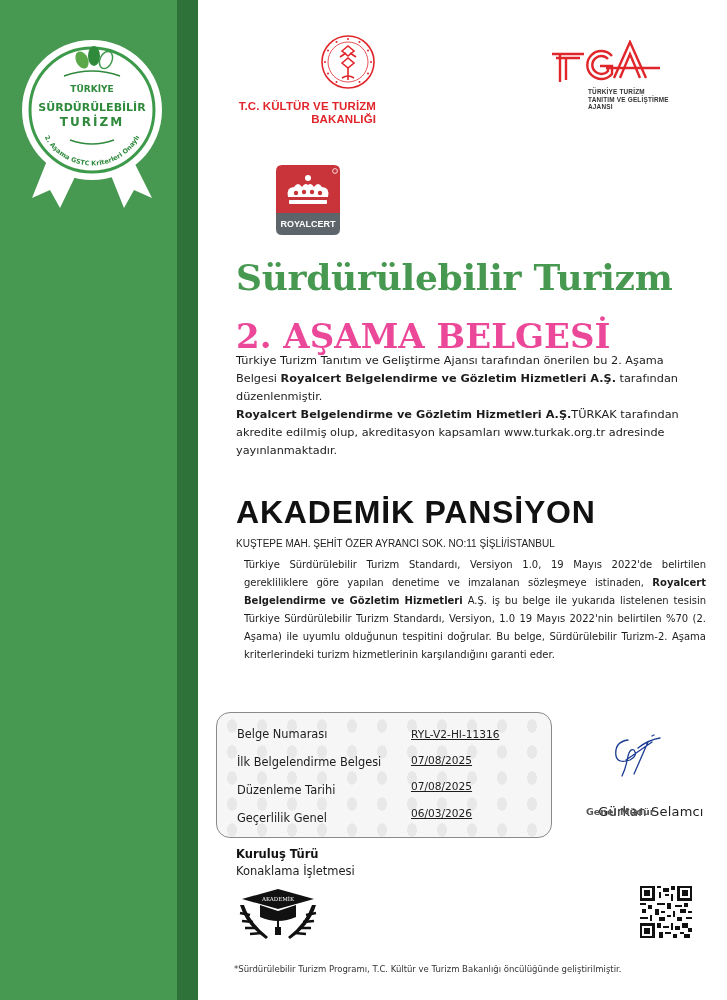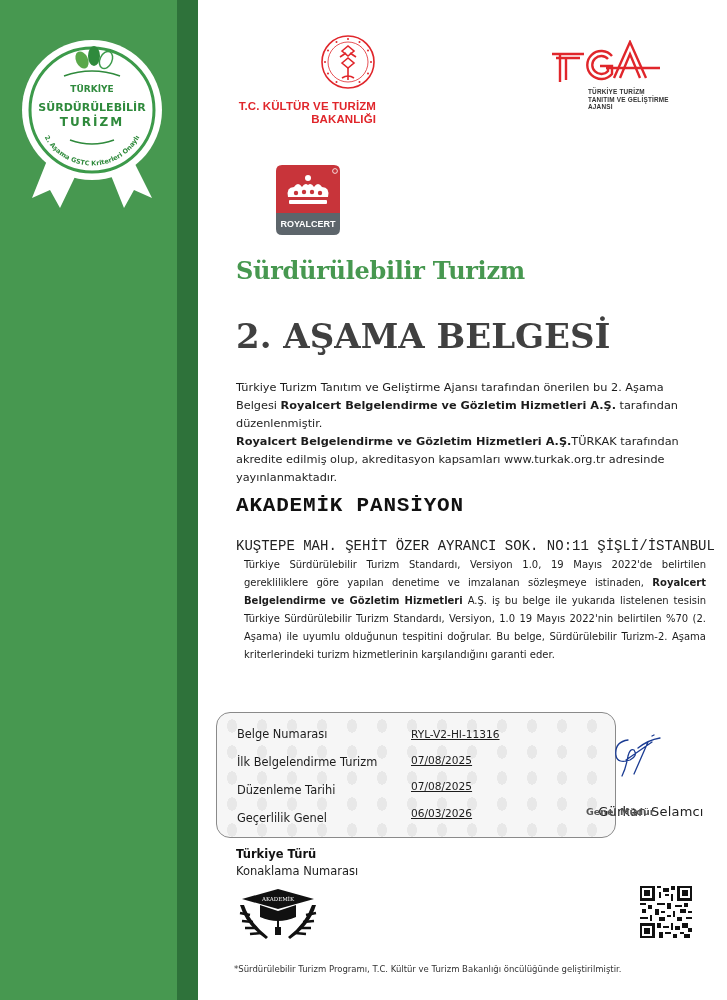--- a/index.html
+++ b/index.html
@@ -13,33 +13,33 @@
 
   .logo-ministry { position: absolute; left: 236px; top: 34px; width: 140px; text-align: right; }
   .logo-ministry .emblem { width: 56px; height: 56px; margin: 0 auto 6px auto; }
   .logo-ministry .name { color: #e0262b; font-family: "Liberation Sans", sans-serif; font-weight: bold; font-size: 11.5px; line-height: 13px; letter-spacing: 0.1px; }
 
   .logo-tga { position: absolute; left: 550px; top: 40px; width: 145px; }
   .logo-tga .subtitle { margin-left: 38px; margin-top: 2px; color: #333; font-family: "Liberation Sans", sans-serif; font-weight: bold; font-size: 6.4px; line-height: 7.5px; letter-spacing: 0.2px; }
 
   .logo-royalcert { position: absolute; left: 272px; top: 163px; width: 72px; height: 72px; }
 
-  .title-green { position: absolute; left: 236px; top: 256px; color: #479850; font-family: "DejaVu Serif", serif; font-weight: bold; font-size: 24px; letter-spacing: -0.3px; white-space: nowrap; }
-  .title-black { position: absolute; left: 236px; top: 316px; color: #404040; font-family: "DejaVu Serif", serif; font-weight: bold; font-size: 34px; white-space: nowrap; }
-
-  .intro { position: absolute; left: 236px; top: 379px; width: 460px; font-size: 11.3px; line-height: 18px; color: #1c1c1c; }
+  .title-green { position: absolute; left: 236px; top: 256px; color: #479850; font-family: "DejaVu Serif", serif; font-weight: bold; font-size: 36px; letter-spacing: -0.3px; white-space: nowrap; }
+  .title-black { position: absolute; left: 236px; top: 316px; color: #ec4899; font-family: "DejaVu Serif", serif; font-weight: bold; font-size: 34px; white-space: nowrap; }
+
+  .intro { position: absolute; left: 236px; top: 352px; width: 460px; font-size: 11.3px; line-height: 18px; color: #1c1c1c; }
   .intro b { font-weight: bold; }
 
-  .facility-name { position: absolute; left: 236px; top: 494px; font-family: Liberation Mono, monospace; font-weight: bold; font-size: 21px; letter-spacing: 0.8px; color: #111; white-space: nowrap; }
-  .facility-address { position: absolute; left: 236px; top: 538px; font-family: Liberation Mono, monospace; font-size: 14px; color: #222; white-space: nowrap; }
+  .facility-name { position: absolute; left: 236px; top: 494px; font-family: Liberation Sans, sans-serif; font-weight: bold; font-size: 32px; letter-spacing: 0.8px; color: #111; white-space: nowrap; }
+  .facility-address { position: absolute; left: 236px; top: 538px; font-family: Liberation Sans, sans-serif; font-size: 10px; color: #222; white-space: nowrap; }
 
   .body-text { position: absolute; left: 244px; top: 556px; width: 462px; font-size: 10px; line-height: 18px; color: #1c1c1c; text-align: justify; }
   .body-text b { font-weight: bold; }
 
-  .info-box { position: absolute; left: 216px; top: 712px; width: 400px; height: 126px; border: 1px solid #8a8a8a; border-radius: 14px; background: #f6f6f6;
+  .info-box { position: absolute; left: 216px; top: 712px; width: 336px; height: 126px; border: 1px solid #8a8a8a; border-radius: 14px; background: #f6f6f6;
     background-image: radial-gradient(ellipse 8px 11px at 50% 50%, #e8e8e8 60%, transparent 62%);
     background-size: 30px 26px; }
   .info-row { position: absolute; left: 20px; font-size: 11.4px; color: #1c1c1c; white-space: nowrap; }
   .info-val { position: absolute; left: 194px; font-size: 10.6px; color: #1c1c1c; white-space: nowrap; text-decoration: underline; }
 
   .signature { position: absolute; left: 608px; top: 734px; width: 60px; height: 46px; }
   .signer-name { position: absolute; left: 586px; top: 804px; width: 130px; text-align: center; font-size: 13px; color: #222; letter-spacing: 0.2px; }
   .signer-title { position: absolute; left: 586px; top: 806px; width: 130px; text-align: left; font-size: 9.5px; font-weight: bold; color: #555; }
 
   .type-label { position: absolute; left: 236px; top: 847px; font-size: 11.5px; font-weight: bold; color: #111; }
@@ -159,36 +159,36 @@
 <div class="facility-name">AKADEMİK PANSİYON</div>
 <div class="facility-address">KUŞTEPE MAH. ŞEHİT ÖZER AYRANCI SOK. NO:11 ŞİŞLİ/İSTANBUL</div>
 
 <div class="body-text">
   <span>Türkiye Sürdürülebilir Turizm Standardı, Versiyon 1.0, 19 Mayıs 2022'de belirtilen gerekliliklere göre yapılan denetime ve imzalanan sözleşmeye istinaden, </span><b>Royalcert Belgelendirme ve Gözletim Hizmetleri</b><span> A.Ş. iş bu belge ile yukarıda listelenen tesisin Türkiye Sürdürülebilir Turizm Standardı, Versiyon, 1.0 19 Mayıs 2022'nin belirtilen %70 (2. Aşama) ile uyumlu olduğunun tespitini doğrular. Bu belge, Sürdürülebilir Turizm-2. Aşama kriterlerindeki turizm hizmetlerinin karşılandığını garanti eder.</span>
 </div>
 
 <div class="info-box">
   <div class="info-row" style="top:14px">Belge Numarası</div>
   <div class="info-val" style="top:15px">RYL-V2-HI-11316</div>
-  <div class="info-row" style="top:42px">İlk Belgelendirme Turizm</div>
+  <div class="info-row" style="top:42px">İlk Belgelendirme Belgesi</div>
   <div class="info-val" style="top:41px">07/08/2025</div>
   <div class="info-row" style="top:70px">Düzenleme Tarihi</div>
   <div class="info-val" style="top:67px">07/08/2025</div>
   <div class="info-row" style="top:98px">Geçerlilik Genel</div>
   <div class="info-val" style="top:94px">06/03/2026</div>
 </div>
 
 <svg class="signature" viewBox="0 0 60 46">
   <path d="M20 6 Q6 8 8 22 Q10 30 22 26 Q30 22 26 16 Q22 14 20 22 Q18 34 14 42 M18 26 L44 8 M30 14 Q40 6 52 4 M40 8 L26 40 M44 2 L46 1" fill="none" stroke="#1b3c93" stroke-width="1.3" stroke-linecap="round"></path>
 </svg>
 <div class="signer-name">Gürkan Selamcı</div>
 <div class="signer-title">Genel Müdür</div>
 
-<div class="type-label">Türkiye Türü</div>
-<div class="type-value">Konaklama Numarası</div>
+<div class="type-label">Kuruluş Türü</div>
+<div class="type-value">Konaklama İşletmesi</div>
 
 <svg class="facility-logo" viewBox="0 0 84 62">
   <g fill="#111">
     <polygon points="42,4 78,14 42,24 6,14"></polygon>
     <path d="M24 20 V32 Q42 40 60 32 V20 L42 26 Z"></path>
     <rect x="41" y="26" width="2" height="18"></rect>
     <rect x="39" y="42" width="6" height="8"></rect>
     <g>
       <path d="M4 20 Q10 40 30 54 L32 52 Q14 38 8 20 Z"></path>
       <path d="M80 20 Q74 40 54 54 L52 52 Q70 38 76 20 Z"></path>

